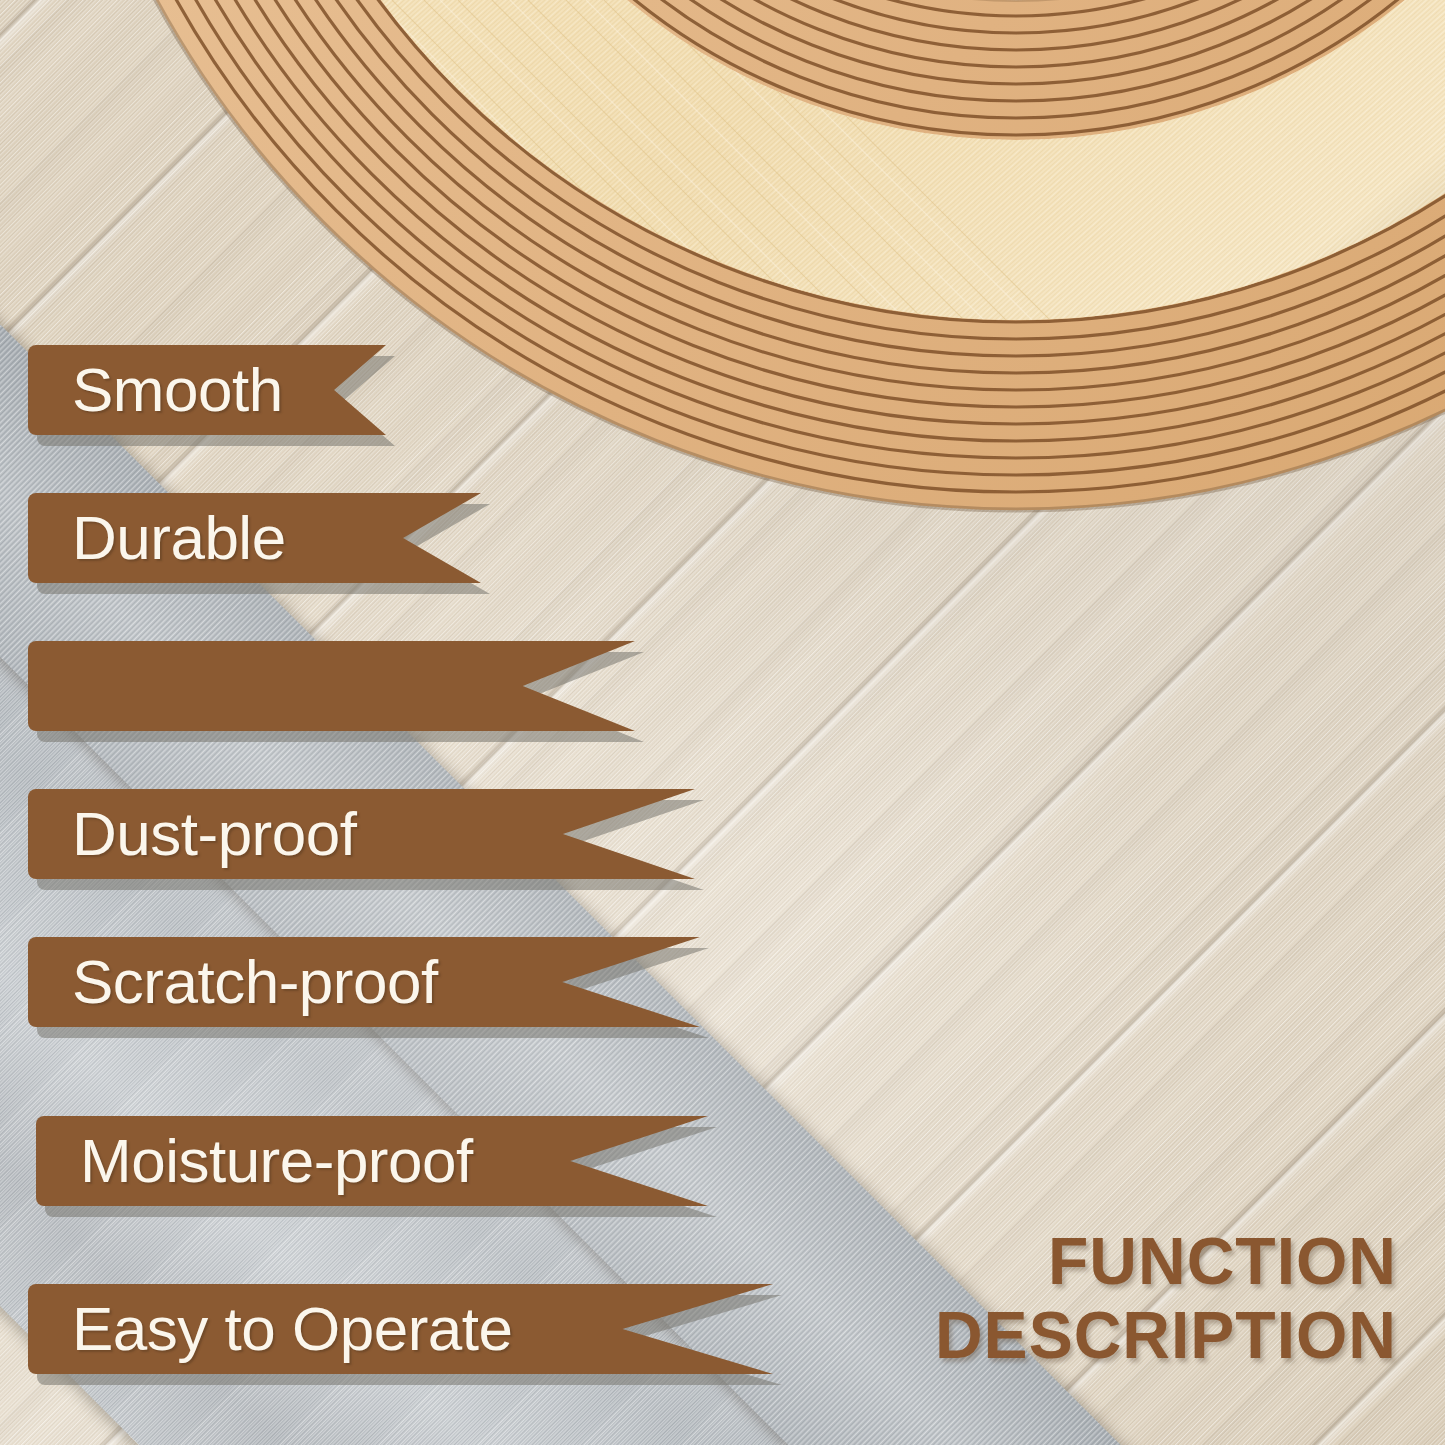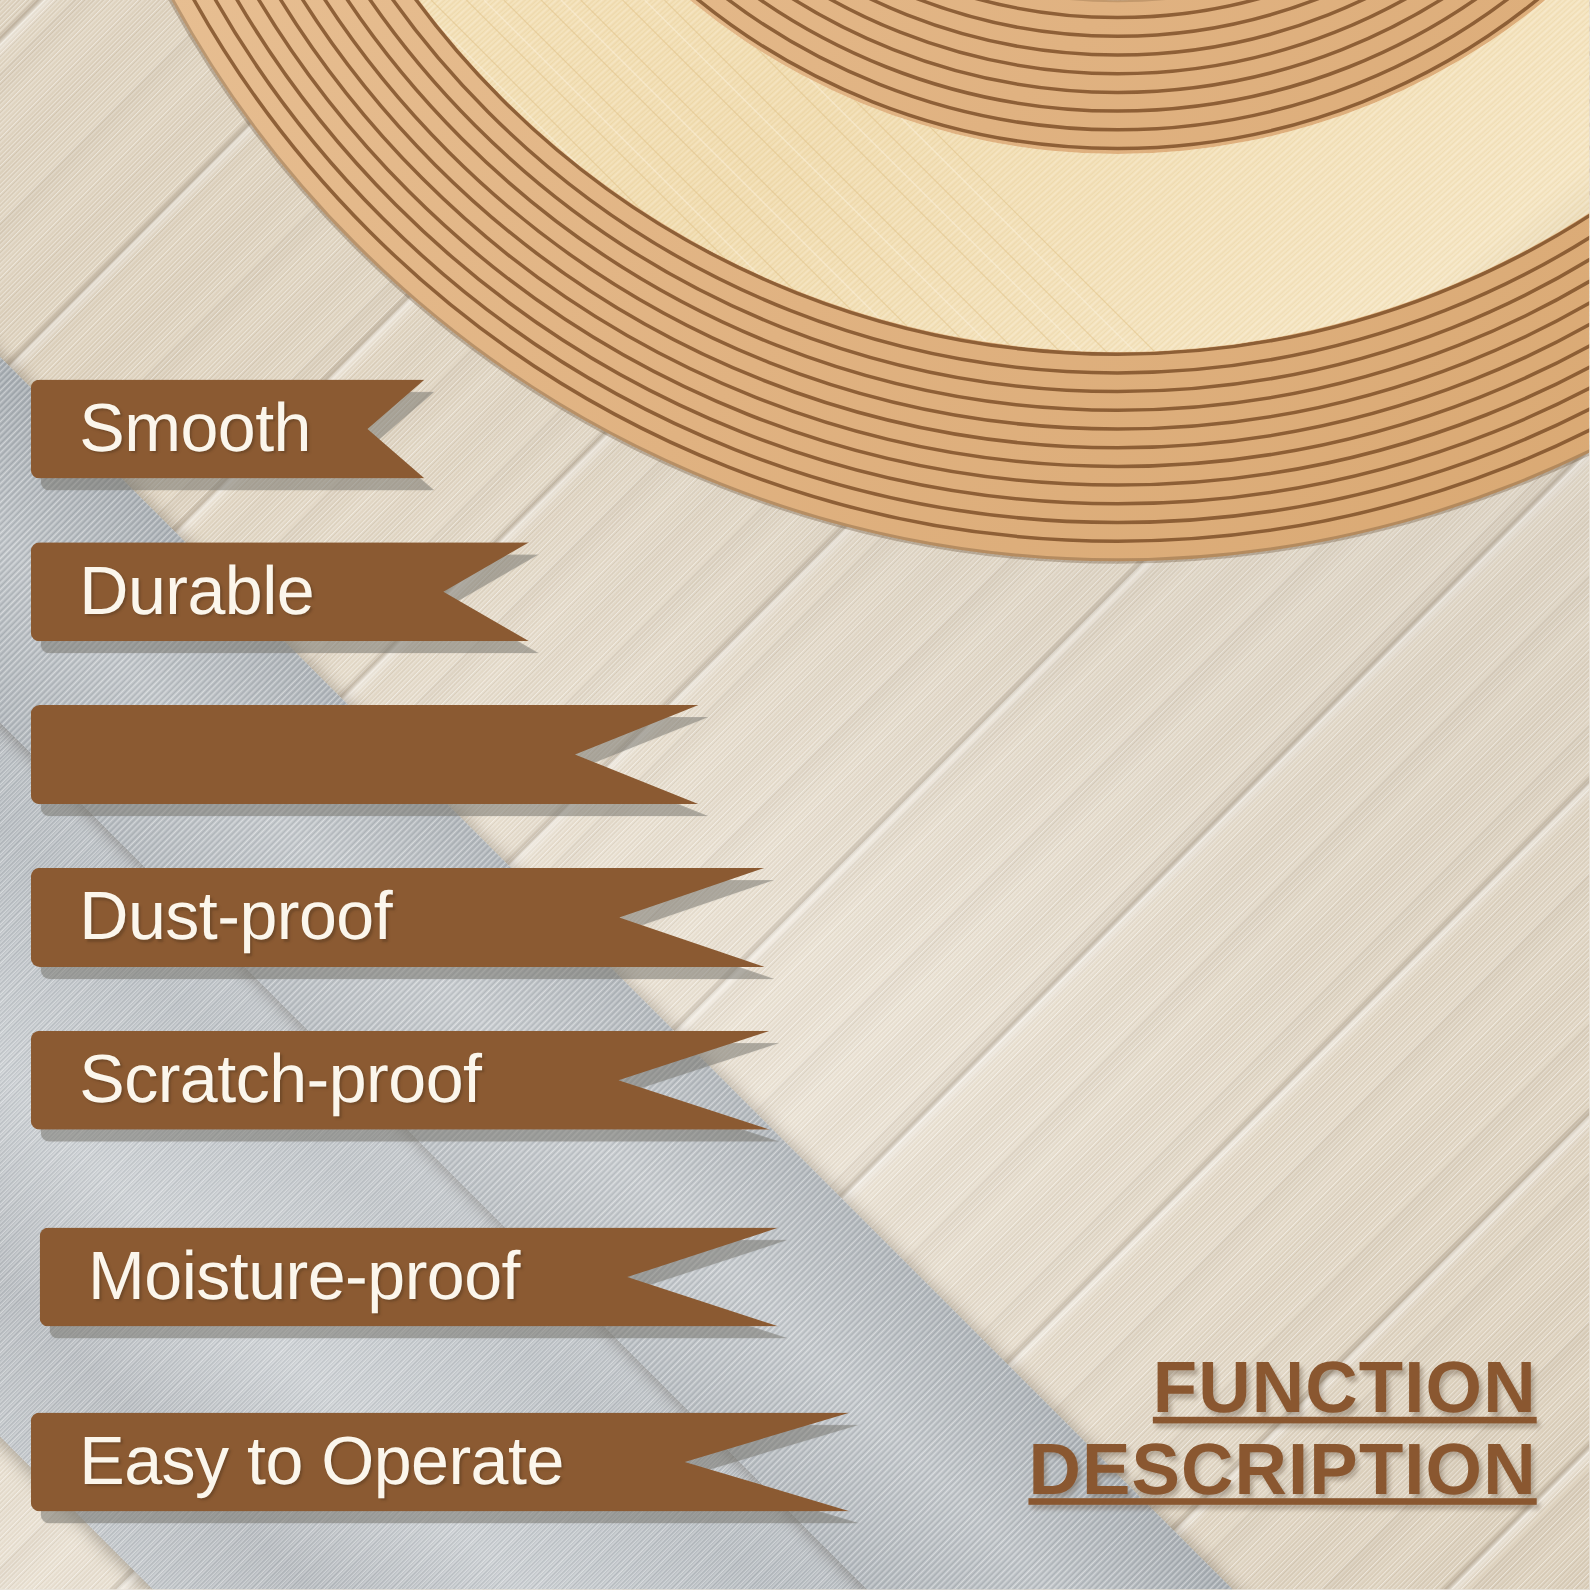--- a/index.html
+++ b/index.html
@@ -162,21 +162,21 @@
     right: 48px;
     bottom: 72px;
     text-align: right;
     color: #8a5730;
     font-weight: bold;
     font-size: 66px;
     line-height: 1.12;
     letter-spacing: 1px;
     text-shadow: 3px 4px 4px rgba(90,70,50,0.35);
   }
-  .fn-heading .line { display: block; text-decoration: underline; }
+  .fn-heading .line { display: block; }
 </style>
 </head>
 <body>
 
 <div id="stage">
 
   <div class="bg-layer">
     <div class="plank-beige-base"></div>
     <div class="plank-seams"></div>
     <div class="plank-pale"></div>

